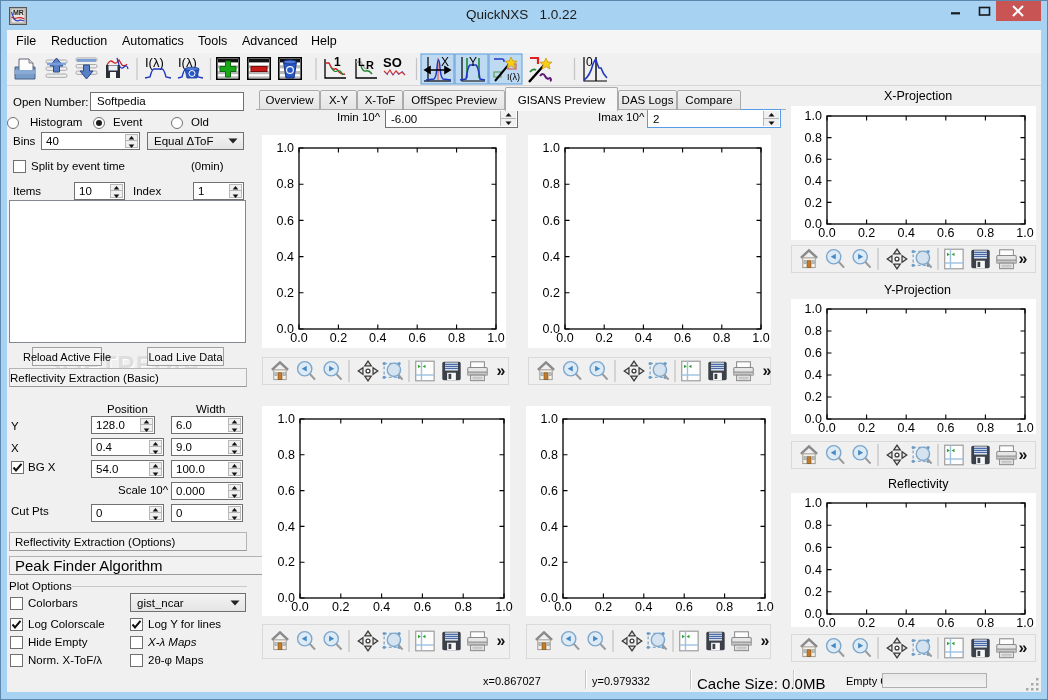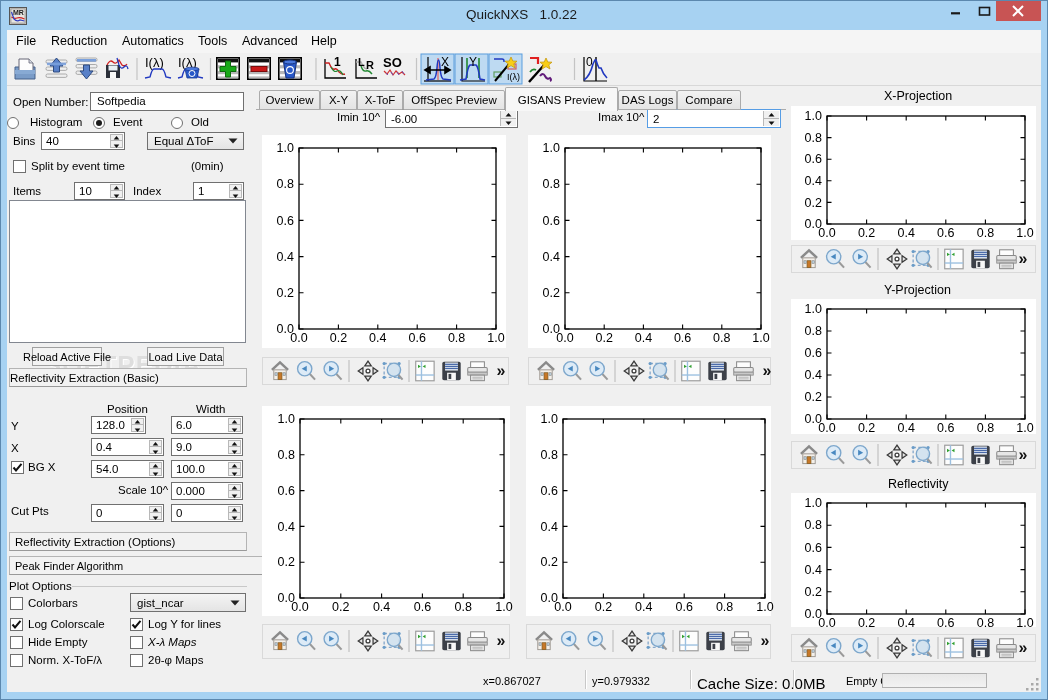--- a/index.html
+++ b/index.html
@@ -162,21 +162,21 @@
       <div style="position:absolute;left:6px;top:2px;font-size:11.5px">Softpedia</div>
     </div>
 <div style="position:absolute;left:7px;top:117px;width:12px;height:12px;border-radius:50%;background:#fff;border:1px solid #707070;box-sizing:border-box"></div>
 <div style="position:absolute;left:30px;top:116px;font-size:11.5px;white-space:nowrap;">Histogram</div>
 <div style="position:absolute;left:93px;top:117px;width:12px;height:12px;border-radius:50%;background:#fff;border:1px solid #707070;box-sizing:border-box"></div>
     <div style="position:absolute;left:96px;top:120px;width:6px;height:6px;border-radius:50%;background:#1a1a1a"></div>
 <div style="position:absolute;left:113px;top:116px;font-size:11.5px;white-space:nowrap;">Event</div>
 <div style="position:absolute;left:171px;top:117px;width:12px;height:12px;border-radius:50%;background:#fff;border:1px solid #707070;box-sizing:border-box"></div>
 <div style="position:absolute;left:191px;top:116px;font-size:11.5px;white-space:nowrap;">Old</div>
 <div style="position:absolute;left:13px;top:135px;font-size:11.5px;white-space:nowrap;">Bins</div>
-<div style="position:absolute;left:41px;top:132px;width:84px;height:18px;background:#fff;border:1px solid #707070;box-sizing:border-box">
+<div style="position:absolute;left:41px;top:132px;width:99px;height:18px;background:#fff;border:1px solid #707070;box-sizing:border-box">
       <div style="position:absolute;left:4px;top:50%;transform:translateY(-50%);font-size:11.5px">40</div>
       <div style="position:absolute;right:1px;top:1px;width:13px;height:8px;background:#f0f0f0;border:1px solid #b8b8b8;box-sizing:border-box"></div>
       <div style="position:absolute;right:1px;bottom:1px;width:13px;height:8px;background:#f0f0f0;border:1px solid #b8b8b8;box-sizing:border-box"></div>
       <svg style="position:absolute;right:1px;top:1px" width="13" height="16">
         <path d="M6.5 2 l2.8 3.4 h-5.6 Z" fill="#111"></path>
         <path d="M6.5 14 l2.8 -3.4 h-5.6 Z" fill="#111"></path>
       </svg>
     </div>
 <div style="position:absolute;left:147px;top:132px;width:97px;height:18px;background:linear-gradient(#f4f4f4,#e4e4e4);border:1px solid #707070;box-sizing:border-box">
       <div style="position:absolute;left:6px;top:50%;transform:translateY(-50%);font-size:11.5px">Equal ΔToF</div>
@@ -208,21 +208,21 @@
       </svg>
     </div>
 <div style="position:absolute;left:9px;top:200px;width:237px;height:143px;background:#fff;border:1px solid #828790;box-sizing:border-box"></div>
 <div style="position:absolute;left:44px;top:350px;width:180px;font-size:26px;font-weight:bold;color:#dedede;letter-spacing:1px;text-shadow:1px 1px 0 #fff">SOFTPEDIA<span style="font-size:10px;vertical-align:super">®</span></div>
 <div style="position:absolute;left:32px;top:347px;width:70px;height:19px;background:#f3f3f3;border:1px solid #a0a0a0;box-sizing:border-box;display:flex;align-items:center;justify-content:center;font-size:11px;white-space:nowrap">Reload Active File</div>
 <div style="position:absolute;left:147px;top:347px;width:77px;height:19px;background:#f3f3f3;border:1px solid #a0a0a0;box-sizing:border-box;display:flex;align-items:center;justify-content:center;font-size:11px;white-space:nowrap">Load Live Data</div>
 <div style="position:absolute;left:9px;top:368px;width:238px;height:19px;background:#f2f2f2;border:1px solid #b4b4b4;border-bottom-color:#999;box-sizing:border-box;display:flex;align-items:center;font-size:11.5px;">Reflectivity Extraction (Basic)</div>
 <div style="position:absolute;left:107px;top:403px;font-size:11.5px;white-space:nowrap;">Position</div>
 <div style="position:absolute;left:196px;top:403px;font-size:11.5px;white-space:nowrap;">Width</div>
 <div style="position:absolute;left:11px;top:420px;font-size:11.5px;white-space:nowrap;">Y</div>
-<div style="position:absolute;left:91px;top:416px;width:55px;height:18px;background:#fff;border:1px solid #707070;box-sizing:border-box">
+<div style="position:absolute;left:91px;top:416px;width:64px;height:18px;background:#fff;border:1px solid #707070;box-sizing:border-box">
       <div style="position:absolute;left:4px;top:50%;transform:translateY(-50%);font-size:11.5px">128.0</div>
       <div style="position:absolute;right:1px;top:1px;width:13px;height:8px;background:#f0f0f0;border:1px solid #b8b8b8;box-sizing:border-box"></div>
       <div style="position:absolute;right:1px;bottom:1px;width:13px;height:8px;background:#f0f0f0;border:1px solid #b8b8b8;box-sizing:border-box"></div>
       <svg style="position:absolute;right:1px;top:1px" width="13" height="16">
         <path d="M6.5 2 l2.8 3.4 h-5.6 Z" fill="#111"></path>
         <path d="M6.5 14 l2.8 -3.4 h-5.6 Z" fill="#111"></path>
       </svg>
     </div>
 <div style="position:absolute;left:171px;top:416px;width:72px;height:18px;background:#fff;border:1px solid #707070;box-sizing:border-box">
       <div style="position:absolute;left:4px;top:50%;transform:translateY(-50%);font-size:11.5px">6.0</div>
@@ -298,21 +298,21 @@
 <div style="position:absolute;left:171px;top:504px;width:72px;height:18px;background:#fff;border:1px solid #707070;box-sizing:border-box">
       <div style="position:absolute;left:4px;top:50%;transform:translateY(-50%);font-size:11.5px">0</div>
       <div style="position:absolute;right:1px;top:1px;width:13px;height:8px;background:#f0f0f0;border:1px solid #b8b8b8;box-sizing:border-box"></div>
       <div style="position:absolute;right:1px;bottom:1px;width:13px;height:8px;background:#f0f0f0;border:1px solid #b8b8b8;box-sizing:border-box"></div>
       <svg style="position:absolute;right:1px;top:1px" width="13" height="16">
         <path d="M6.5 2 l2.8 3.4 h-5.6 Z" fill="#111"></path>
         <path d="M6.5 14 l2.8 -3.4 h-5.6 Z" fill="#111"></path>
       </svg>
     </div>
 <div style="position:absolute;left:9px;top:532px;width:238px;height:19px;background:#f2f2f2;border:1px solid #b4b4b4;border-bottom-color:#999;box-sizing:border-box;display:flex;align-items:center;font-size:11.5px;padding-left:5px">Reflectivity Extraction (Options)</div>
-<div style="position:absolute;left:9px;top:556px;width:279px;height:19px;background:#f2f2f2;border:1px solid #b4b4b4;border-bottom-color:#999;box-sizing:border-box;display:flex;align-items:center;font-size:11px;padding-left:5px">Peak Finder Algorithm</div>
+<div style="position:absolute;left:9px;top:556px;width:279px;height:19px;background:#f2f2f2;border:1px solid #b4b4b4;border-bottom-color:#999;box-sizing:border-box;display:flex;align-items:center;font-size:15px;padding-left:5px">Peak Finder Algorithm</div>
 <div style="position:absolute;left:9px;top:580px;font-size:11.5px;white-space:nowrap;">Plot Options</div>
 <div style="position:absolute;left:72px;top:586px;width:175px;height:1px;background:#c8c8c8"></div>
 <div style="position:absolute;left:9px;top:586px;width:1px;height:100px;background:#0000"></div>
 <div style="position:absolute;left:10px;top:597px;width:13px;height:13px;background:#fff;border:1px solid #707070;box-sizing:border-box"></div>
 <div style="position:absolute;left:28px;top:597px;font-size:11.5px;white-space:nowrap;">Colorbars</div>
 <div style="position:absolute;left:130px;top:593px;width:116px;height:19px;background:linear-gradient(#f4f4f4,#e4e4e4);border:1px solid #707070;box-sizing:border-box">
       <div style="position:absolute;left:6px;top:50%;transform:translateY(-50%);font-size:11.5px">gist_ncar</div>
       <svg style="position:absolute;right:5px;top:50%;margin-top:-3px" width="10" height="7">
         <path d="M0.5 0.5 L5 5.5 L9.5 0.5 Z" fill="#222"></path>
       </svg>

